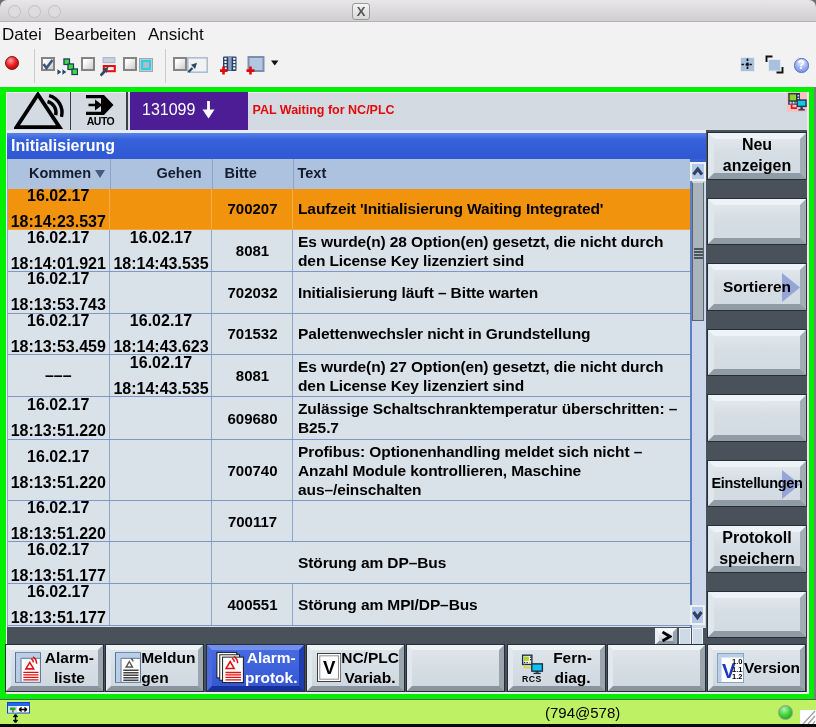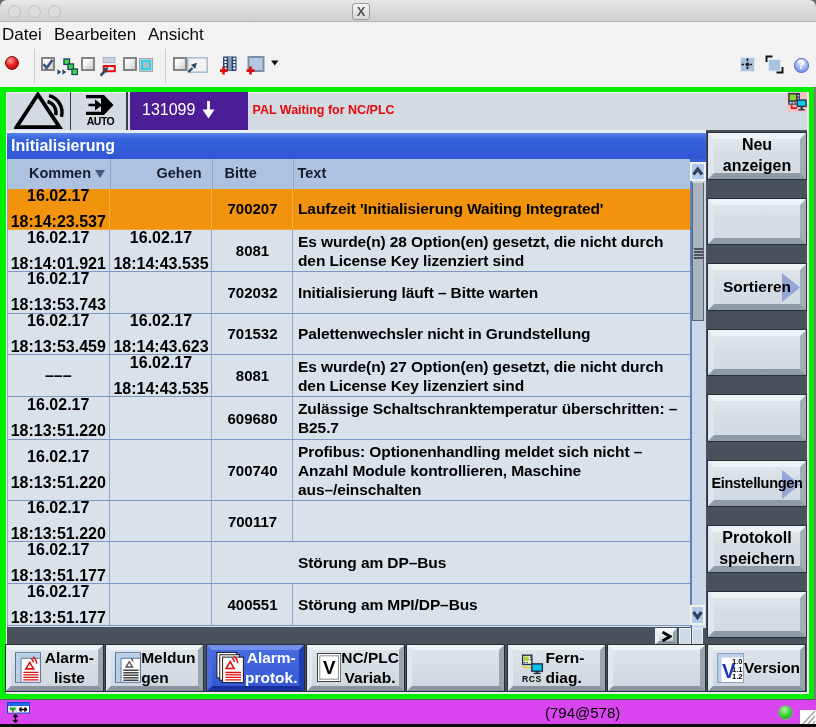--- a/index.html
+++ b/index.html
@@ -54,21 +54,21 @@
 
 
 .sk{left:702.5px;width:98px;height:45.5px;background:linear-gradient(#e0e7ec,#d6dee5 40%,#d2dbe2);border:6px solid;border-color:#eef3f7 #a2adb6 #8f9ca6 #dfe6ec;box-shadow:0 0 0 1px #262e38;color:#000;font-weight:bold;font-size:16px;display:flex;align-items:center;justify-content:center;text-align:center;line-height:20.5px}
 
 
 .tab{top:553px;width:97px;height:45.5px;background:linear-gradient(#dde4ea,#cfd8e0);border:5px solid;border-color:#eff4f7 #9aa5ae #8a949e #e2e9ee;box-shadow:0 0 0 1px #262e38;display:flex;align-items:center;color:#000;font-weight:bold;font-size:15.5px;line-height:19.5px}
 .tabsel{background:linear-gradient(#466ae2,#3459d2);border-color:#7290ec #1f3dae #19309c #4a6ade;color:#fff}
 
 
 #darkline{left:0;top:699px;width:816px;height:1px;background:#5a5a5a}
-#statusbar{left:0;top:700px;width:816px;height:23.5px;background:#d946ef}
+#statusbar{left:0;top:700px;width:816px;height:23.5px;background:#bef264}
 #blackstrip{left:0;top:723.5px;width:816px;height:3.5px;background:#0a0a0a}
 #coord{left:545px;top:4px;font-size:15px;color:#000}
 #gdot{left:778px;top:5px;width:15px;height:15px;border-radius:50%;background:radial-gradient(circle at 40% 28%,#b8f0b0,#44d53c 45%,#1fae18 80%,#0f8c0a);border:1px solid #9a9a9a}
 #grip{left:800px;top:10px;width:16px;height:15px;background:#fff}
 </style></head><body>
 <div id="win">
   <div class="abs" style="left:0;top:0;width:816px;height:8px;background:#6e6e6e"></div>
 
   <div class="abs" id="titlebar">
     <div class="abs tl" style="left:8px"></div>
@@ -381,21 +381,21 @@
             <rect x="3" y="8.6" width="1.4" height="1.4"></rect>
             <rect x="5.6" y="8.6" width="1.4" height="1.4"></rect>
           </g>
         <rect x="8.2" y="8.6" width="1.6" height="1.6" fill="#e8d020"></rect>
         <path d="M3.5 11.5 V14.5 H12" stroke="#e8d020" stroke-width="1.6" fill="none"></path>
         <rect x="11.2" y="10.7" width="11" height="7.6" fill="#0cc4ec" stroke="#1c2c44" stroke-width="1.4"></rect>
         <rect x="15.2" y="18.3" width="3" height="1.6" fill="#1c2c44"></rect>
         <rect x="13" y="19.9" width="7.4" height="1.4" fill="#1c2c44"></rect>
         <text x="1" y="29.5" font-family="Liberation Sans" font-size="9" font-weight="bold" fill="#000" letter-spacing="0.5">RCS</text>
       </svg>
-      <div style="width:56px;text-align:left">Fern-<br>diag.</div>
+      <div style="width:56px;text-align:center">Fern-<br>diag.</div>
     </div>
     <div class="abs tab" style="left:602.3px"></div>
     <div class="abs tab" style="left:702.6px">
       <svg style="margin-left:4px" width="27" height="30" viewBox="0 0 27 30">
         <rect x="0.5" y="0.5" width="26" height="29" fill="#fff" stroke="#8aa4c0"></rect>
         <rect x="1" y="1" width="25" height="3.5" fill="#b9cfe6"></rect>
         <rect x="1" y="4.5" width="3.5" height="24.5" fill="#b9cfe6"></rect>
         <text x="5" y="25" font-family="Liberation Sans" font-size="20" font-weight="bold" fill="#2036c0">V</text>
         <text x="15" y="11" font-family="Liberation Sans" font-size="7.5" font-weight="bold" fill="#000">1.0</text>
         <text x="15" y="18.5" font-family="Liberation Sans" font-size="7.5" font-weight="bold" fill="#000">1.1</text>

